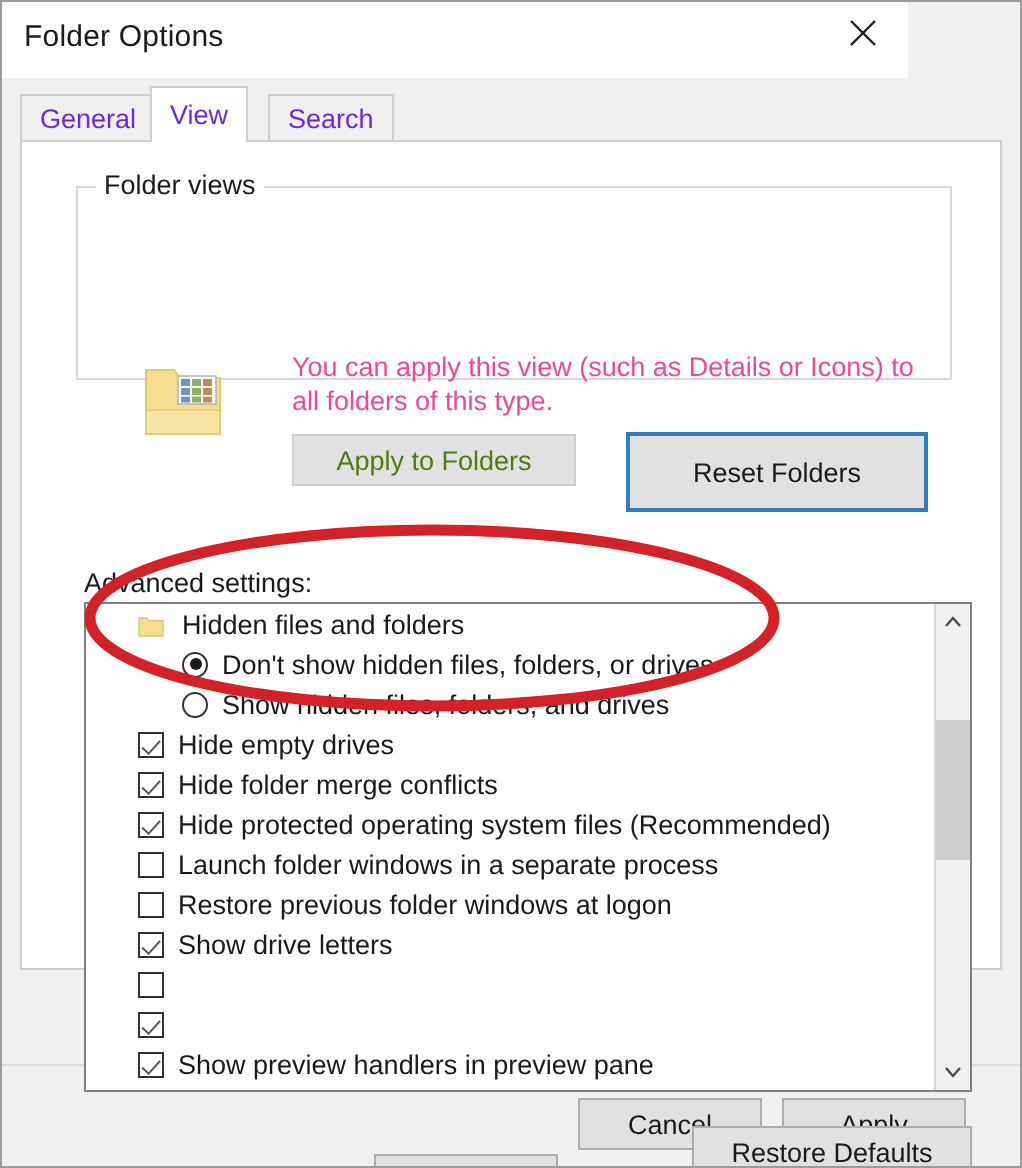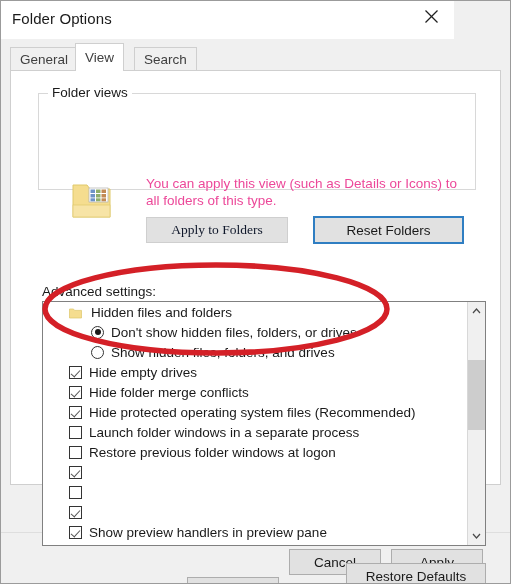--- a/index.html
+++ b/index.html
@@ -44,21 +44,21 @@
     width:509px;height:32px;
     background:#f0f0f0;
   }
   .tab{
     position:absolute;top:8px;
     height:24px;
     box-sizing:border-box;
     border:1px solid #cfcfcf;
     border-bottom:none;
     background:#f0f0f0;
-    font-size:13.5px;color:#404040;
+    font-size:13.5px;color:#6d28d9;
     display:flex;align-items:center;justify-content:center;
     padding:0 9px;
     cursor:default;
   }
   .tab.active{
     top:4px;height:28px;
     background:#ffffff;
     border-color:#cfcfcf;
     z-index:3;
   }
@@ -101,24 +101,24 @@
   .btn{
     box-sizing:border-box;
     background:#e1e1e1;
     border:1px solid #adadad;
     font-size:13.5px;
     color:#1a1a1a;
     display:flex;align-items:center;justify-content:center;
     cursor:default;
     font-family:"Liberation Sans", sans-serif;
   }
-  .btn.disabled{color:#0f172a;border-color:#cfcfcf;background:#e1e1e1;font-family:Liberation Serif, serif;}
+  .btn.disabled{color:#4d7c0f;border-color:#cfcfcf;background:#e1e1e1;}
   .btn.focus{border:2px solid #2f7ec2;}
   .btn-apply-folders{position:absolute;left:135px;top:146px;width:142px;height:26px;}
-  .btn-reset-folders{position:absolute;left:302px;top:145px;width:151px;height:28px;}
+  .btn-reset-folders{position:absolute;left:302px;top:145px;width:151px;height:40px;}
   
   .adv-label{
     position:absolute;left:31px;top:213px;
     font-size:13.5px;color:#1a1a1a;
   }
   .listbox{
     position:absolute;left:31px;top:230px;
     width:444px;height:245px;
     box-sizing:border-box;
     border:1px solid #808080;
@@ -332,20 +332,21 @@
           <span class="lbl">Launch folder windows in a separate process</span>
         </div>
 
         <div class="row indent1">
           <span class="chk"></span>
           <span class="lbl">Restore previous folder windows at logon</span>
         </div>
 
         <div class="row indent1">
           <span class="chk on"></span>
+          <span class="lbl">Show drive letters</span>
         </div>
 
         <div class="row indent1">
           <span class="chk"></span>
         </div>
 
         <div class="row indent1">
           <span class="chk on"></span>
         </div>
 

